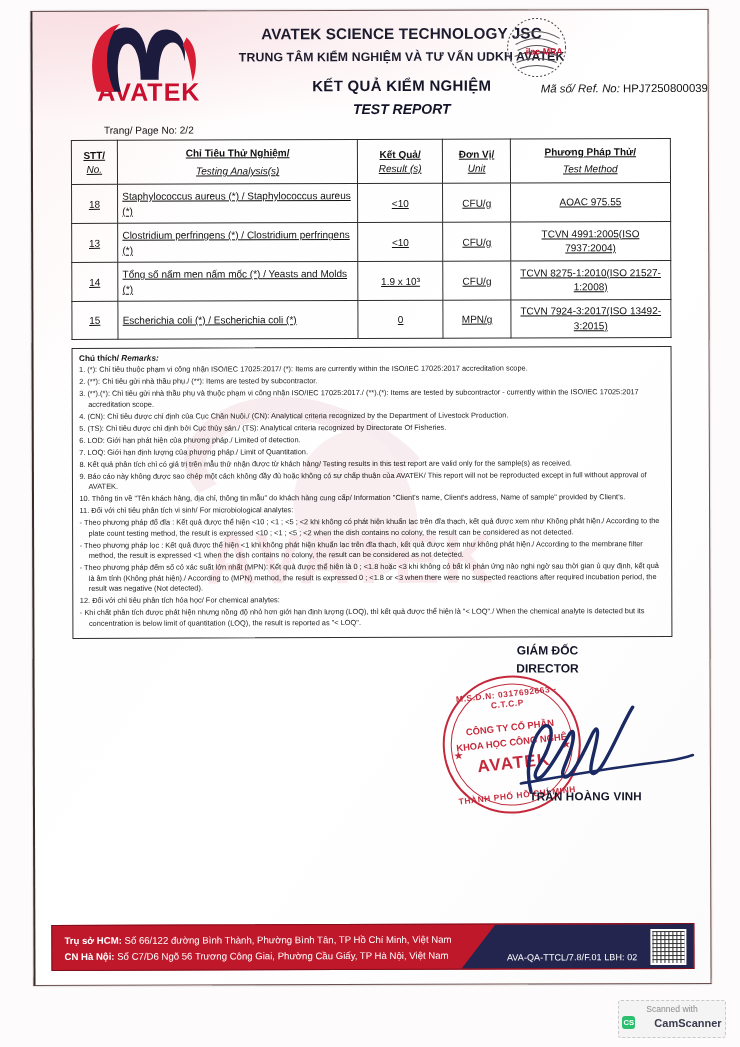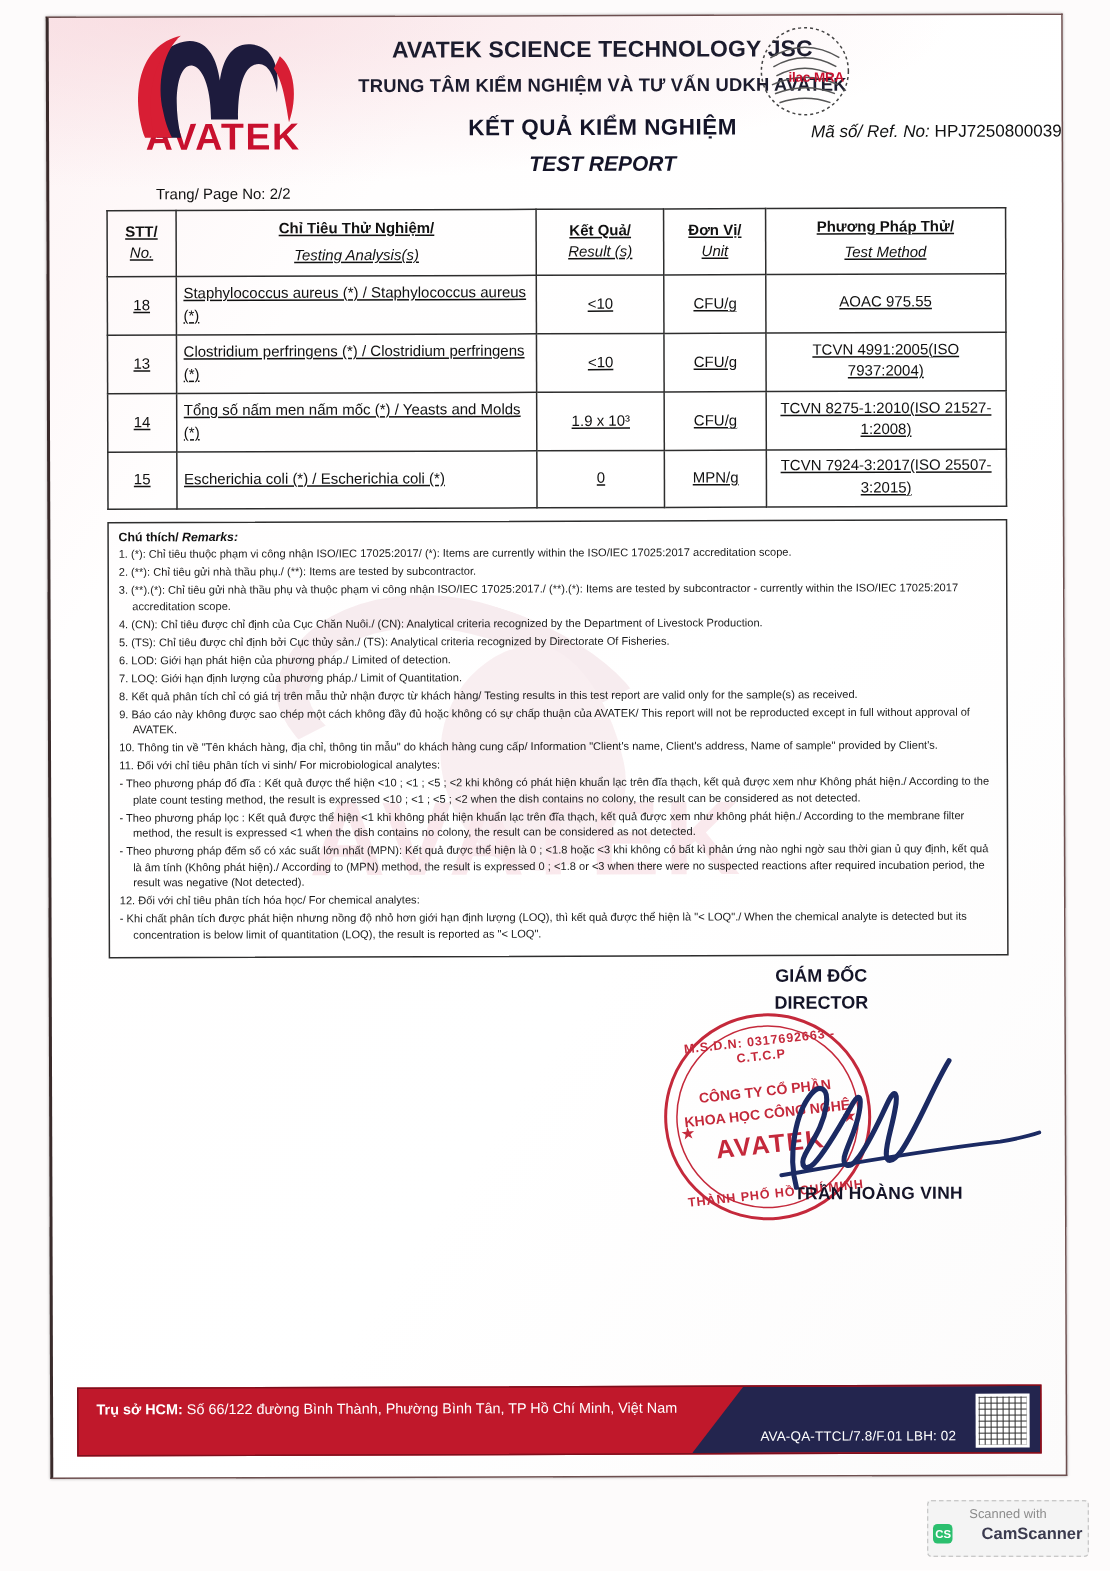--- a/index.html
+++ b/index.html
@@ -359,21 +359,21 @@
             <td class="c-name">Tổng số nấm men nấm mốc (*) / Yeasts and Molds (*)</td>
             <td class="c-res">1.9 x 10³</td>
             <td class="c-unit">CFU/g</td>
             <td class="c-meth">TCVN 8275-1:2010(ISO 21527-1:2008)</td>
           </tr>
           <tr class="rowcell">
             <td class="c-no">15</td>
             <td class="c-name">Escherichia coli (*) / Escherichia coli (*)</td>
             <td class="c-res">0</td>
             <td class="c-unit">MPN/g</td>
-            <td class="c-meth">TCVN 7924-3:2017(ISO 25507-3:2015)</td>
+            <td class="c-meth">TCVN 7924-3:2017(ISO 13492-3:2015)</td>
           </tr>
         </tbody>
       </table>
 
       <div class="remarks">
         <div class="remarks-title">
           <span>Chú thích/ </span><i>Remarks:</i>
         </div>
         <p class="indent">1. (*): Chỉ tiêu thuộc phạm vi công nhận ISO/IEC 17025:2017/ (*): Items are currently within the ISO/IEC 17025:2017 accreditation scope.</p>
         <p class="indent">2. (**): Chỉ tiêu gửi nhà thầu phụ./ (**): Items are tested by subcontractor.</p>
@@ -419,20 +419,23 @@
 
         <div class="sig-name">TRẦN HOÀNG VINH</div>
       </div>
 
       <div class="footer">
         <div class="footer-navy"></div>
         <div class="addr">
           <div>
             <b>Trụ sở HCM:</b><span> Số 66/122 đường Bình Thành, Phường Bình Tân, TP Hồ Chí Minh, Việt Nam</span>
           </div>
+          <div>
+            <b>CN Hà Nội:</b><span> Số C7/D6 Ngõ 56 Trương Công Giai, Phường Cầu Giấy, TP Hà Nội, Việt Nam</span>
+          </div>
         </div>
         <div class="doccode">AVA-QA-TTCL/7.8/F.01 LBH: 02</div>
         <div class="qr">
           <div class="qr-grid"></div>
         </div>
       </div>
 
     </div>
   </div>
 

